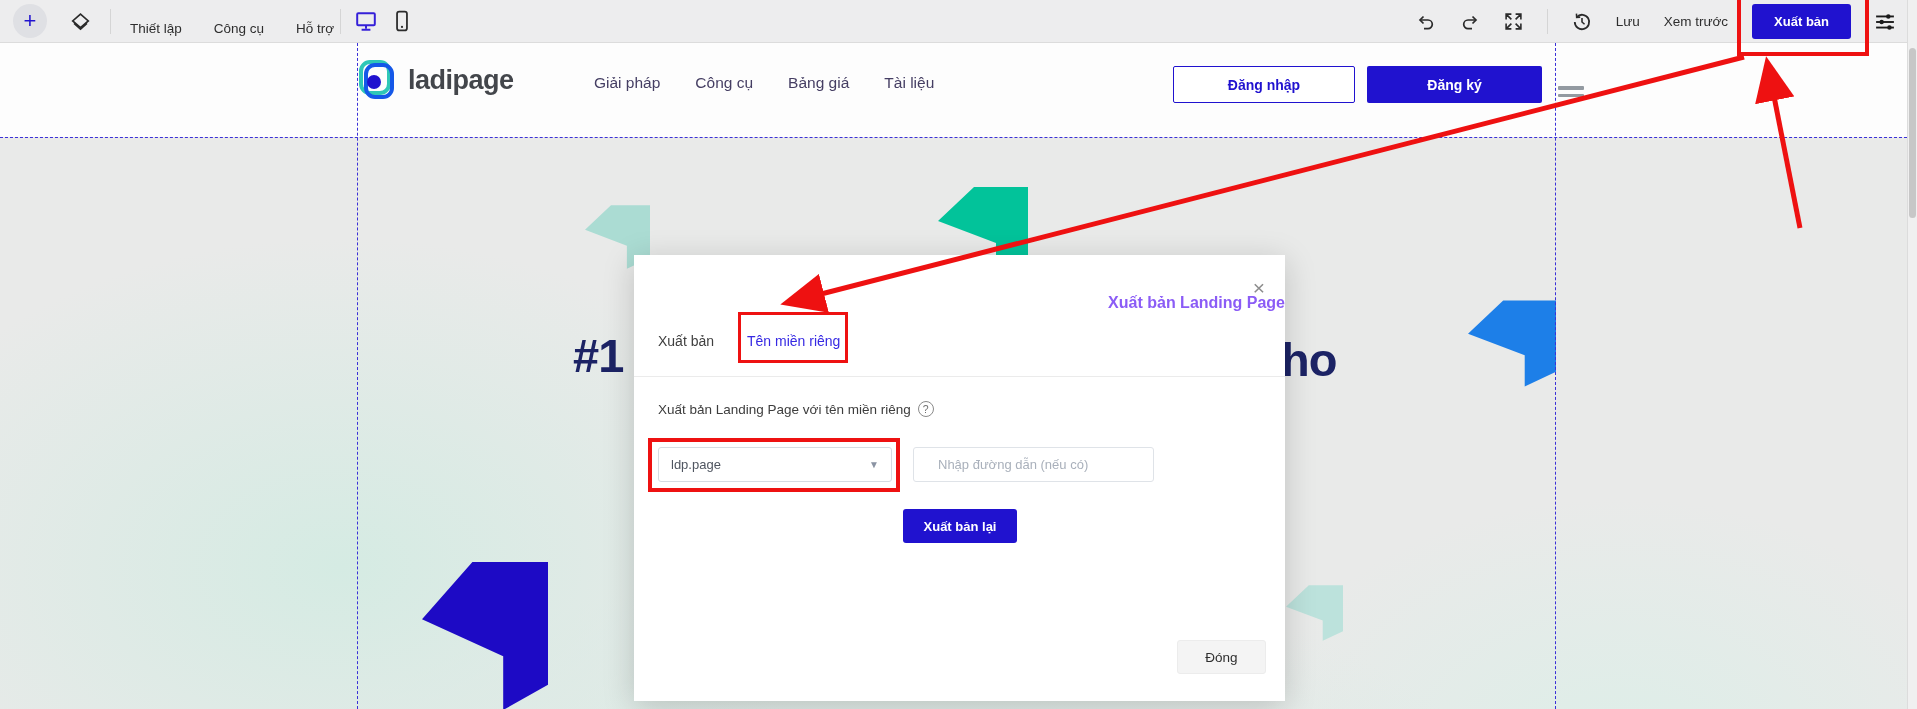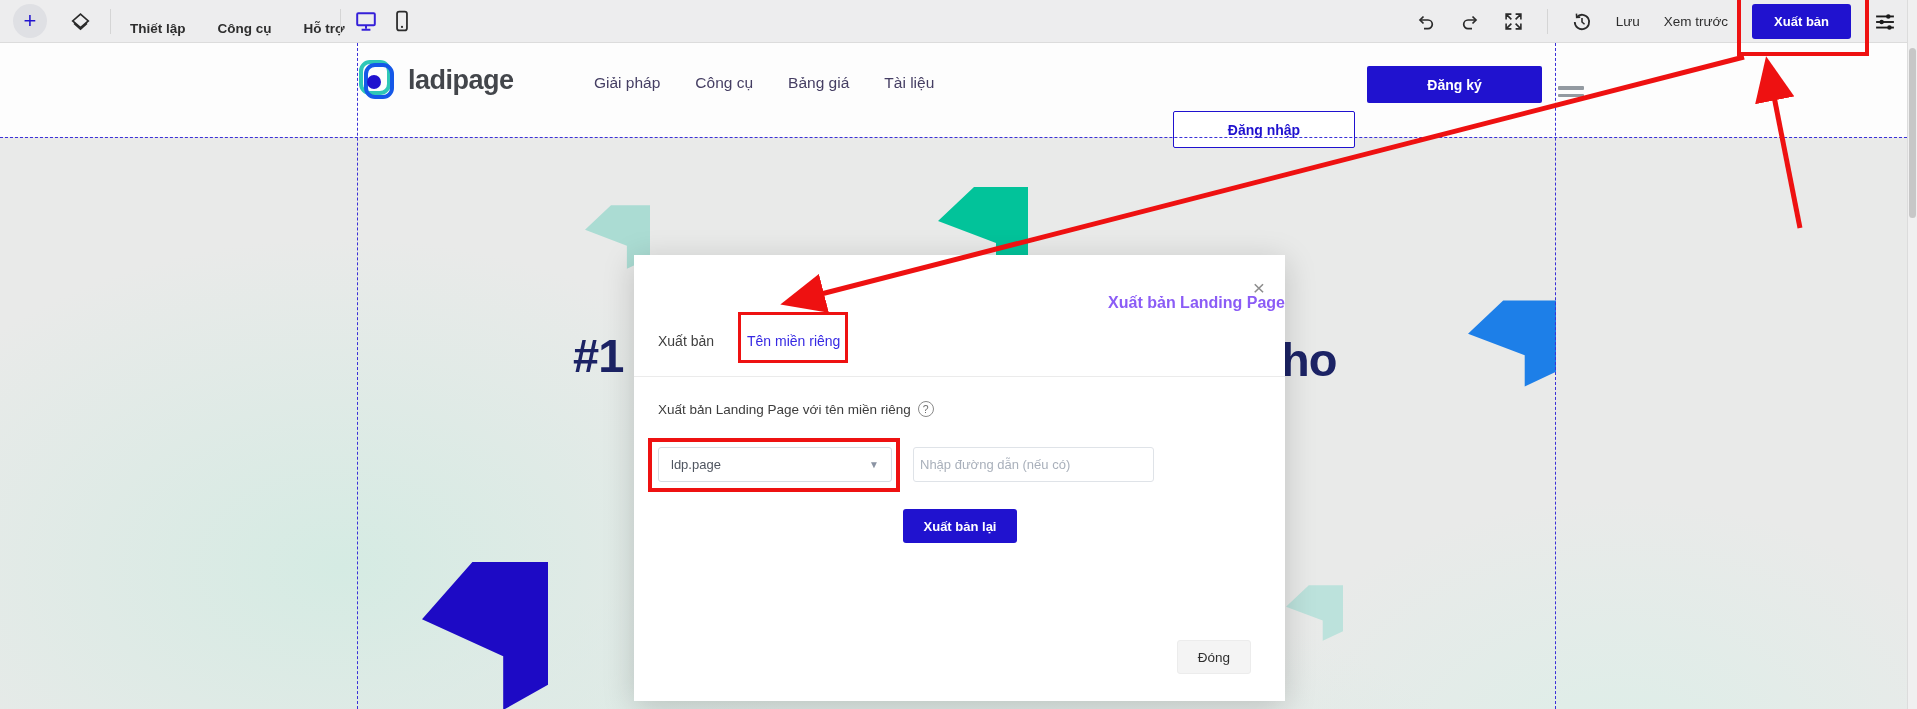--- a/index.html
+++ b/index.html
@@ -3,64 +3,64 @@
 <meta charset="utf-8">
 <style>
   html,body{margin:0;padding:0;background:#cfcfcf;}
   *{box-sizing:border-box;font-family:"Liberation Sans","DejaVu Sans",sans-serif;}
   #screen{position:relative;width:1917px;height:709px;overflow:hidden;background:#e9eae9;}
 
   
   .toolbar{position:absolute;left:0;top:0;width:1917px;height:43px;background:#ededee;border-bottom:1px solid #dcdcdc;z-index:40;}
   .plus-btn{left:13px;top:4px;width:34px;height:34px;border-radius:50%;background:#dfe0e4;display:flex;align-items:center;justify-content:center;color:#2012cf;font-size:22px;font-weight:400;position:absolute;cursor:pointer;}
   .tb-sep{position:absolute;top:9px;width:1px;height:25px;background:#d5d5d5;}
-  .tb-menu{position:absolute;left:130px;top:0;height:56px;display:flex;gap:32px;align-items:center;font-size:13.5px;color:#2e2e2e;font-weight:bold;}
+  .tb-menu{position:absolute;left:130px;top:0;height:56px;display:flex;gap:32px;align-items:center;font-size:13.5px;color:#2e2e2e;}
   .tb-menu span{cursor:pointer;}
   .tb-right{position:absolute;right:22px;top:0;height:43px;display:flex;align-items:center;gap:24px;font-size:13.5px;color:#2e2e2e;justify-content:space-between;}
   .publish-btn{background:#2012cf;color:#fff;font-size:13px;font-weight:700;border:none;border-radius:3px;padding:10px 22px;cursor:pointer;}
   .icon{display:inline-flex;align-items:center;justify-content:center;}
 
   
   .header-band{position:absolute;left:0;top:43px;width:1917px;height:94px;background:#fdfdfd;z-index:2;}
   .hero{position:absolute;left:0;top:137px;width:1917px;height:572px;z-index:1;
     background:
       radial-gradient(ellipse 700px 470px at 340px 430px, #d5ebe3 0%, rgba(233,234,233,0) 70%),
       radial-gradient(ellipse 900px 420px at 900px 720px, #d7ece4 0%, rgba(233,234,233,0) 70%),
       radial-gradient(ellipse 520px 360px at 1620px 620px, #ddeee8 0%, rgba(233,234,233,0) 72%),
       #e9eae9;}
   .guide-v{position:absolute;top:43px;height:666px;width:0;border-left:1.5px dashed #3b30d8;z-index:10;}
   .guide-h{position:absolute;left:0;top:137px;width:1917px;height:0;border-top:1.5px dashed #3b30d8;z-index:10;}
 
   .logo-wrap{position:absolute;left:357px;top:60px;display:flex;align-items:center;gap:11px;z-index:5;}
   .logo-text{font-size:27px;font-weight:700;color:#43464b;letter-spacing:-0.5px;}
   .site-nav{position:absolute;left:594px;top:65px;display:flex;gap:35px;font-size:15.5px;color:#453e63;z-index:5;align-items:center;height:36px;}
   .site-nav span{cursor:pointer;}
-  .login-btn{position:absolute;left:1173px;top:66px;width:182px;height:37px;background:#fff;border:1px solid #2012cf;border-radius:2px;color:#2012cf;font-size:14px;font-weight:700;display:flex;align-items:center;justify-content:center;z-index:5;cursor:pointer;margin-top:45px;}
+  .login-btn{position:absolute;left:1173px;top:66px;width:182px;height:37px;background:#fff;border:1px solid #2012cf;border-radius:2px;color:#2012cf;font-size:14px;font-weight:700;display:flex;align-items:center;justify-content:center;z-index:5;cursor:pointer;}
   .signup-btn{position:absolute;left:1367px;top:66px;width:175px;height:37px;background:#2012cf;border:none;border-radius:2px;color:#fff;font-size:14px;font-weight:700;display:flex;align-items:center;justify-content:center;z-index:5;cursor:pointer;}
   .hamburger{position:absolute;left:1558px;top:86px;width:26px;z-index:5;cursor:pointer;}
   .hamburger i{display:block;width:26px;height:3.5px;background:#939aa1;margin-bottom:4px;border-radius:1px;}
 
   .hero-frag{position:absolute;font-size:47px;font-weight:800;color:#1c2365;z-index:3;letter-spacing:-1px;}
   .shape{position:absolute;z-index:2;}
 
   
   .modal{position:absolute;left:634px;top:255px;width:651px;height:446px;background:#fff;z-index:20;box-shadow:0 6px 30px rgba(0,0,0,0.18);}
   .modal-title{position:absolute;left:0;top:39px;width:100%;text-align:right;font-size:16px;font-weight:700;color:#8b5cf6;}
   .modal-close{position:absolute;right:20px;top:22px;font-size:21px;color:#8c8c8c;cursor:pointer;line-height:1;}
   .tab{position:absolute;top:78px;font-size:14px;color:#3f3f3f;cursor:pointer;}
   .tab.active{color:#3629e3;}
   .modal-divider{position:absolute;left:0;top:121px;width:100%;height:1px;background:#ebebeb;}
   .domain-label{position:absolute;left:24px;top:146px;font-size:13.5px;color:#3d3d3d;display:flex;align-items:center;gap:7px;}
   .help-circle{width:16px;height:16px;border:1px solid #8a8a8a;border-radius:50%;font-size:10.5px;color:#6f6f6f;display:inline-flex;align-items:center;justify-content:center;cursor:pointer;}
   .dd-field{position:absolute;left:24px;top:192px;width:234px;height:35px;border:1px solid #d6dbe2;border-radius:3px;background:#fff;display:flex;align-items:center;padding:16px 12px;font-size:13px;color:#4f5560;cursor:pointer;}
   .dd-caret{margin-left:auto;font-size:10px;color:#8a93a3;}
-  .path-input{position:absolute;left:279px;top:192px;width:241px;height:35px;border:1px solid #dfe3e8;border-radius:3px;padding:0 6px;font-size:13px;color:#4f5560;outline:none;}
+  .path-input{position:absolute;left:279px;top:192px;width:241px;height:35px;border:1px solid #dfe3e8;border-radius:3px;padding:0 24px;font-size:13px;color:#4f5560;outline:none;}
   .path-input::placeholder{color:#a9b0bb;}
   .republish-btn{position:absolute;left:269px;top:254px;width:114px;height:34px;background:#2012cf;border:none;border-radius:3px;color:#fff;font-size:13px;font-weight:700;cursor:pointer;}
-  .close-btn{position:absolute;left:543px;top:385px;width:74px;height:34px;background:#f4f4f4;border:1px solid #ececec;border-radius:3px;color:#2f2f2f;font-size:13.5px;cursor:pointer;}
+  .close-btn{position:absolute;left:543px;top:385px;width:89px;height:34px;background:#f4f4f4;border:1px solid #ececec;border-radius:3px;color:#2f2f2f;font-size:13.5px;cursor:pointer;}
 
   
   .anno{position:absolute;border:4px solid #ee1111;z-index:50;pointer-events:none;}
   .anno-svg{position:absolute;left:0;top:0;width:1917px;height:709px;z-index:45;pointer-events:none;}
 
   
   .scroll-track{position:absolute;right:0;top:0;width:10px;height:709px;background:#f0f0f0;border-left:1px solid #dcdcdc;z-index:60;}
   .scroll-thumb{position:absolute;right:1.5px;top:48px;width:7px;height:170px;background:#c7c7c7;border-radius:4px;}
 </style>
 </head>

